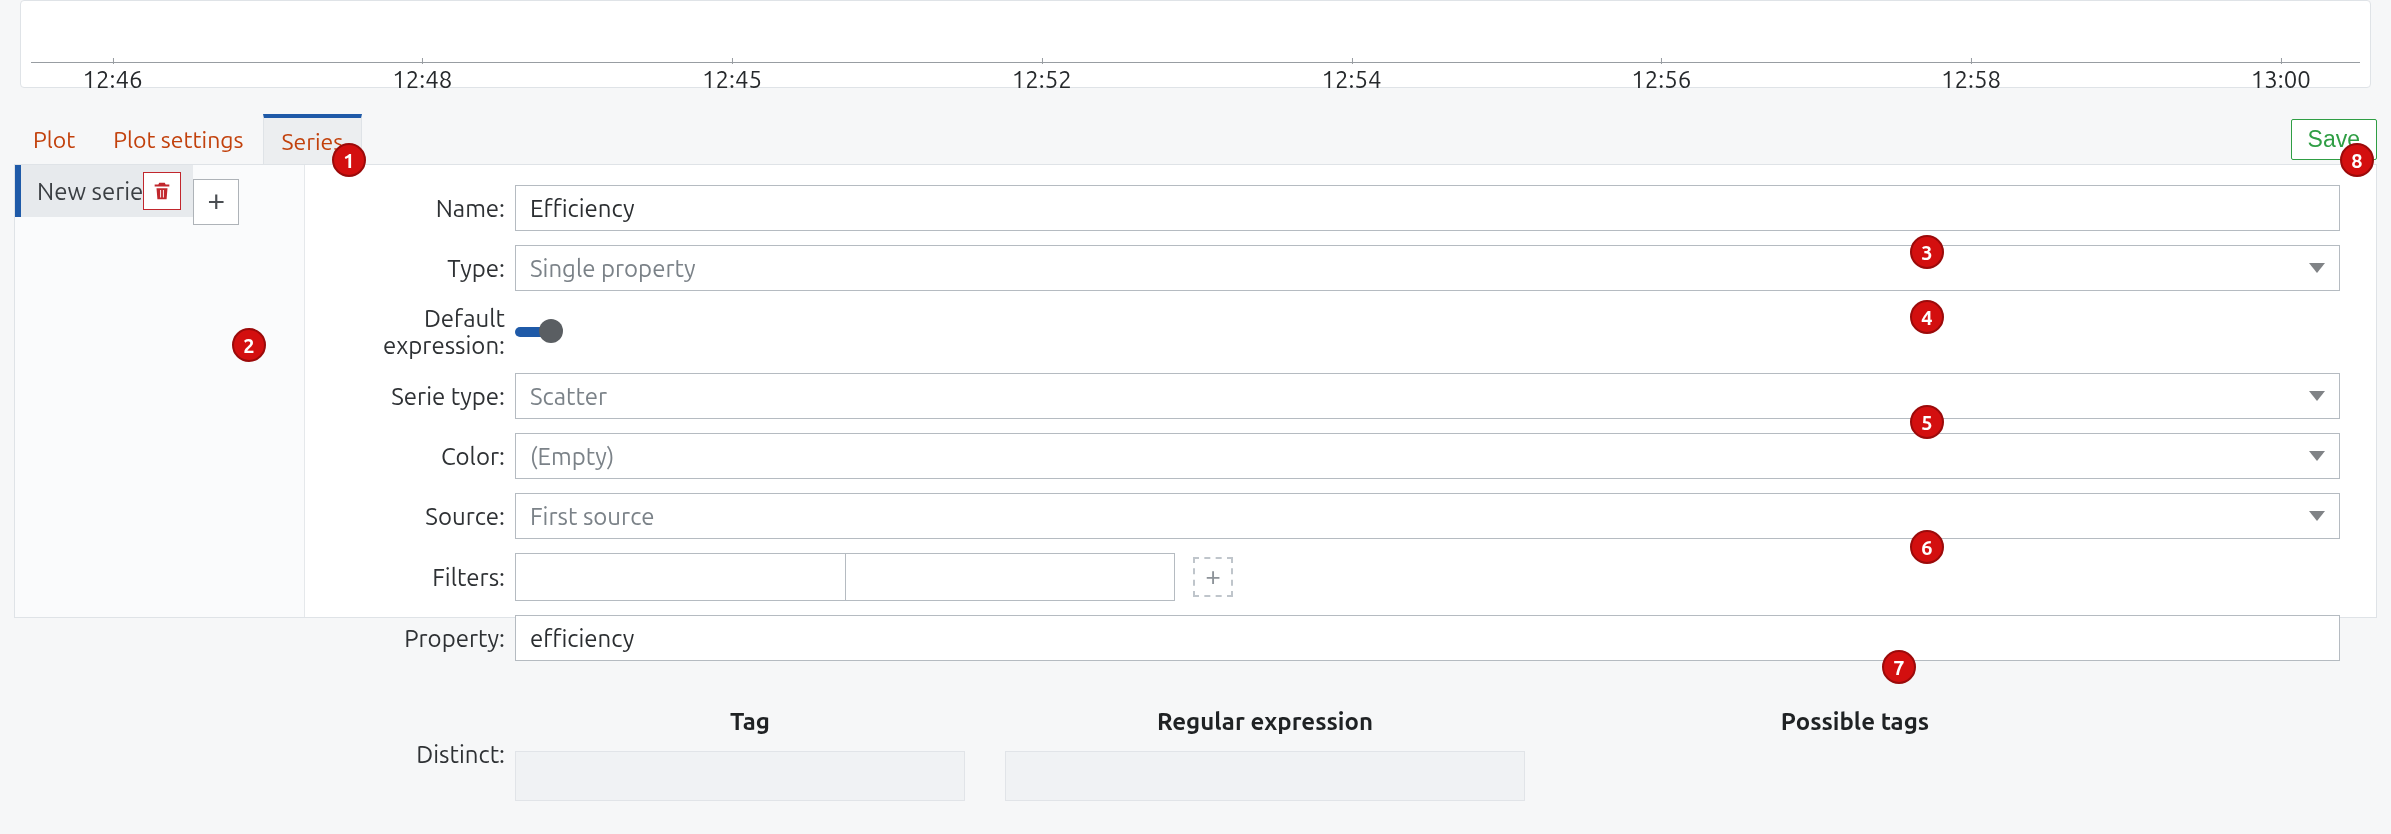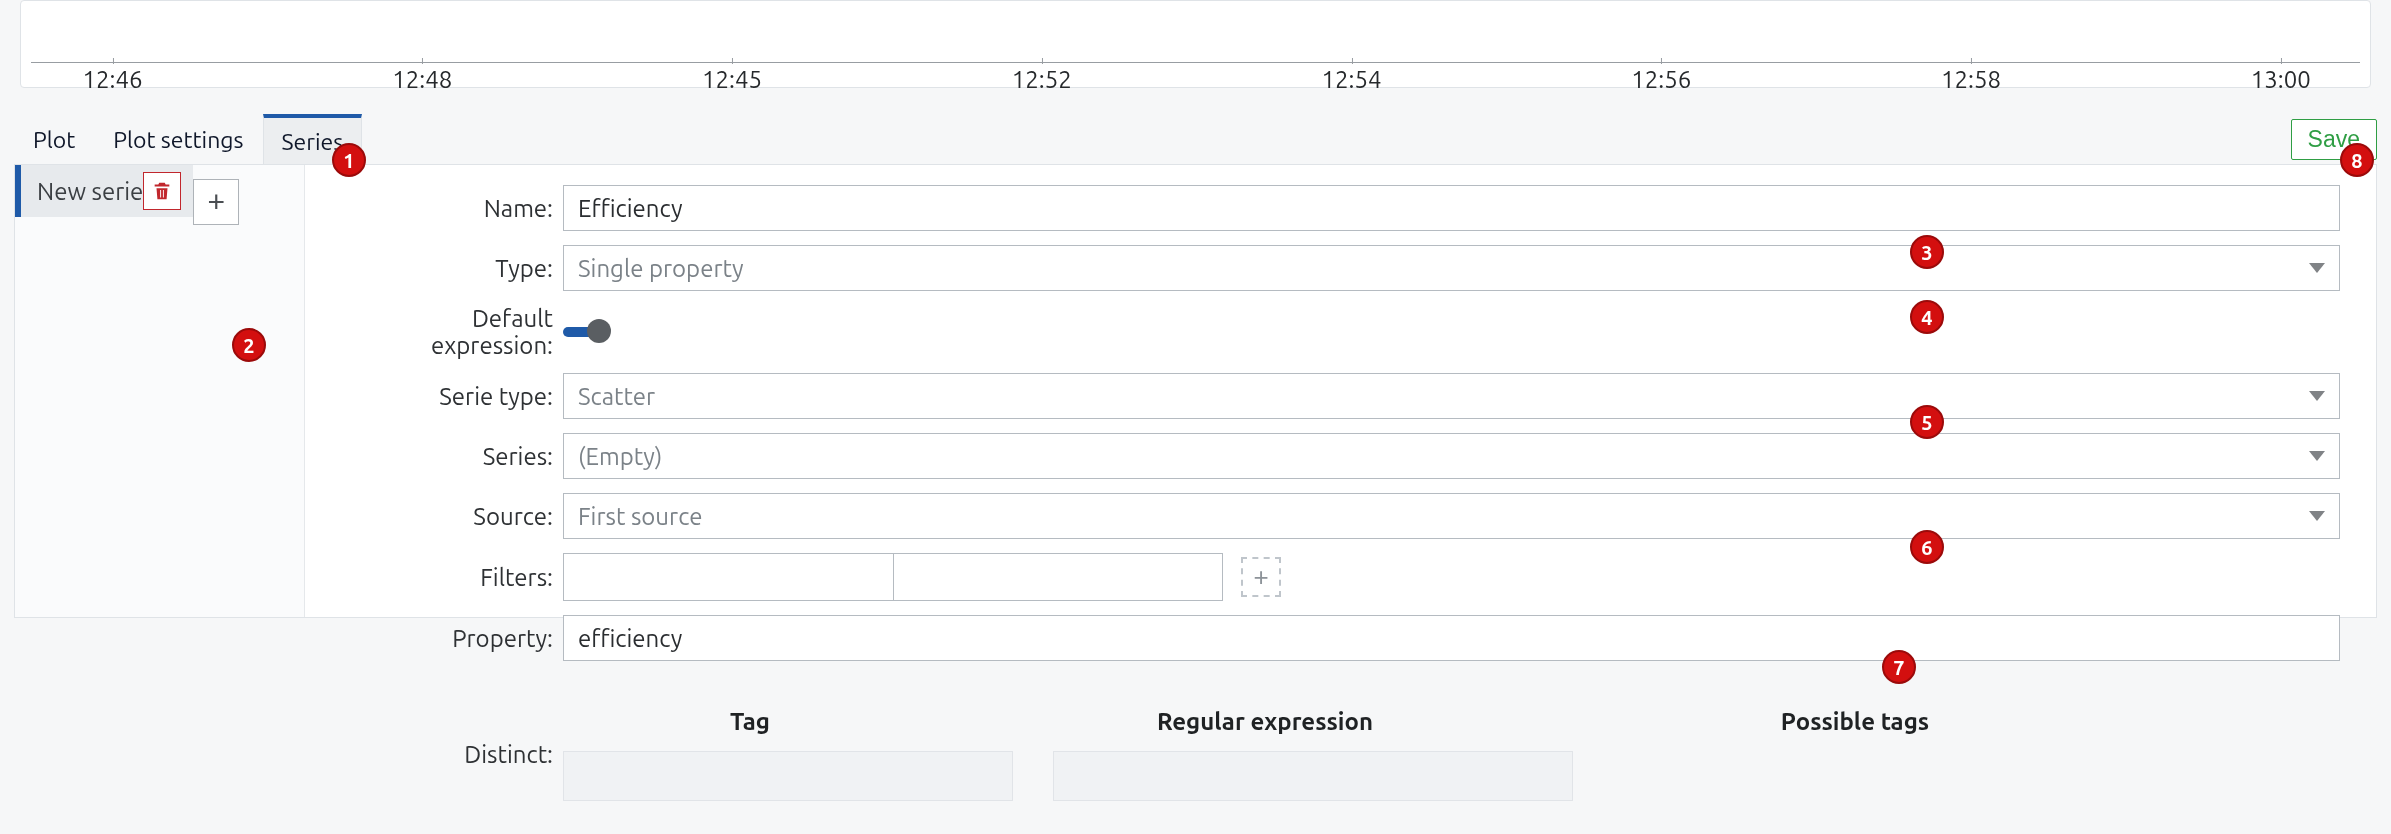--- a/index.html
+++ b/index.html
@@ -8,41 +8,41 @@
 
   
   .chart-wrap { position: absolute; top: 0; left: 20px; right: 20px; height: 88px; background: #fff; border: 1px solid #dfe3e7; border-radius: 4px; }
   .axis { position: absolute; left: 10px; right: 10px; bottom: 24px; height: 1px; background: #989da2; }
   .tick { position: absolute; text-align: center; font-size: 24px; color: #26292c; transform: translateX(-50%); bottom: -30px; }
   .tick::before { content: ''; position: absolute; left: 50%; top: -8px; width: 1px; height: 6px; background: #989da2; }
 
   
   .tabs-row { position: absolute; top: 114px; left: 14px; right: 14px; height: 50px; display: flex; align-items: stretch; }
   .tabs { display: flex; align-items: stretch; }
-  .tab { display: flex; align-items: center; padding: 0 18px; font-size: 23px; color: #0f172a; border: 1px solid transparent; border-bottom: none; user-select: none; }
+  .tab { display: flex; align-items: center; padding: 0 18px; font-size: 23px; color: #c2410c; border: 1px solid transparent; border-bottom: none; user-select: none; }
   .tab.active { background: #eceef0; border-color: #dfe3e7; border-top: 4px solid #1f5aa8; }
   .save-wrap { margin-left: auto; display: flex; align-items: center; }
   .save-btn { border: 1px solid #2f9e44; color: #2f9e44; background: #fff; padding: 6px 16px; font-size: 23px; border-radius: 2px; }
 
   
   .panel { position: absolute; top: 164px; left: 14px; right: 14px; bottom: 0; background: #fff; border: 1px solid #dfe3e7; display: flex; }
 
   
   .sidebar { width: 290px; border-right: 1px solid #e5e8eb; background: #fafbfc; display: flex; flex-direction: row; }
   .series-item { display: flex; align-items: center; height: 52px; padding: 0 12px 0 16px; background: #e7eaed; border-left: 6px solid #1f5aa8; }
   .series-item-label { flex: 1; font-size: 24px; color: #3b3f43; }
   .trash-btn { width: 38px; height: 38px; border: 1px solid #c1272d; background: #fff; display: flex; align-items: center; justify-content: center; }
   .trash-btn svg { width: 22px; height: 22px; fill: #c1272d; }
   .add-row { display: flex; justify-content: flex-end; padding: 14px 14px 0 0; }
   .add-btn { width: 46px; height: 46px; border: 1px solid #aeb3b8; background: #fff; display: flex; align-items: center; justify-content: center; font-size: 30px; color: #4a4e52; }
 
   
   .form { flex: 1; padding-top: 20px; }
   .row { display: flex; align-items: center; margin-bottom: 14px; }
-  .label { width: 210px; text-align: right; padding-right: 10px; font-size: 24px; color: #2e3134; margin-left: 48px; }
+  .label { width: 210px; text-align: right; padding-right: 10px; font-size: 24px; color: #2e3134; }
   .field { flex: 1; padding-right: 36px; }
   .input, .select { width: 100%; height: 46px; border: 1px solid #b5bbc1; background: #fff; font-size: 24px; padding: 0 14px; color: #2a2d30; position: relative; display: flex; align-items: center; }
   .select .sel-val { flex: 1; color: #7b8288; }
   .select .chev { width: 0; height: 0; border-left: 8px solid transparent; border-right: 8px solid transparent; border-top: 10px solid #808386; }
 
   
   .toggle { width: 38px; height: 10px; background: #1f5aa8; border-radius: 6px; position: relative; }
   .toggle .knob { position: absolute; right: -10px; top: -8px; width: 24px; height: 24px; border-radius: 50%; background: #5a5e62; }
 
   
@@ -144,21 +144,21 @@
       <div class="label">Serie type:</div>
       <div class="field">
             <div class="select">
               <span class="sel-val">Scatter</span>
               <span class="chev"></span>
             </div>
           </div>
     </div>
 
     <div class="row">
-      <div class="label">Series:</div>
+      <div class="label">Color:</div>
       <div class="field">
             <div class="select">
               <span class="sel-val">(Empty)</span>
               <span class="chev"></span>
             </div>
           </div>
     </div>
 
     <div class="row">
       <div class="label">Source:</div>

